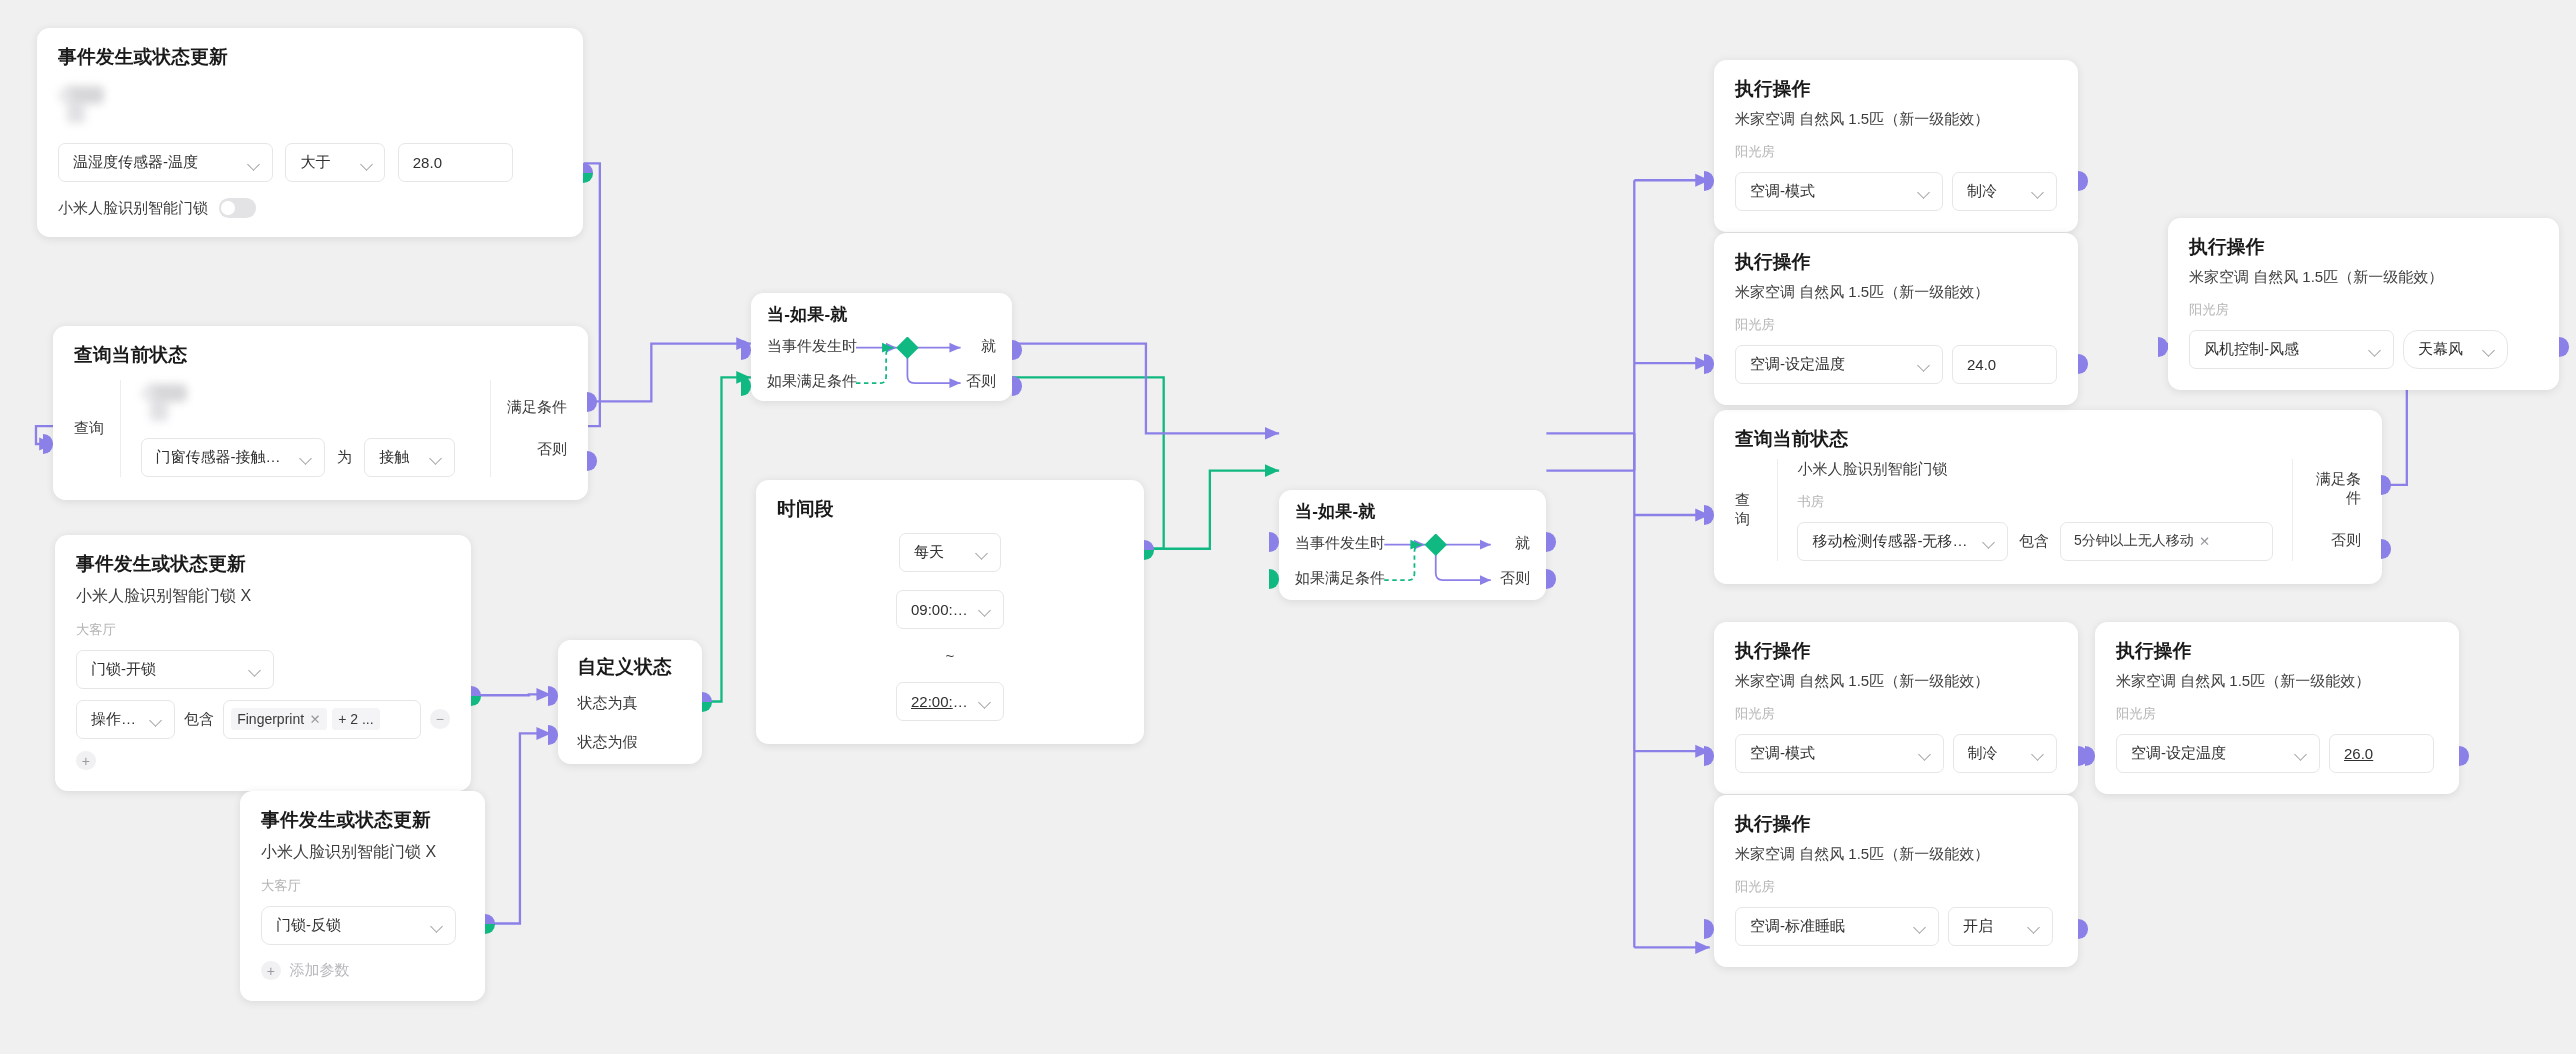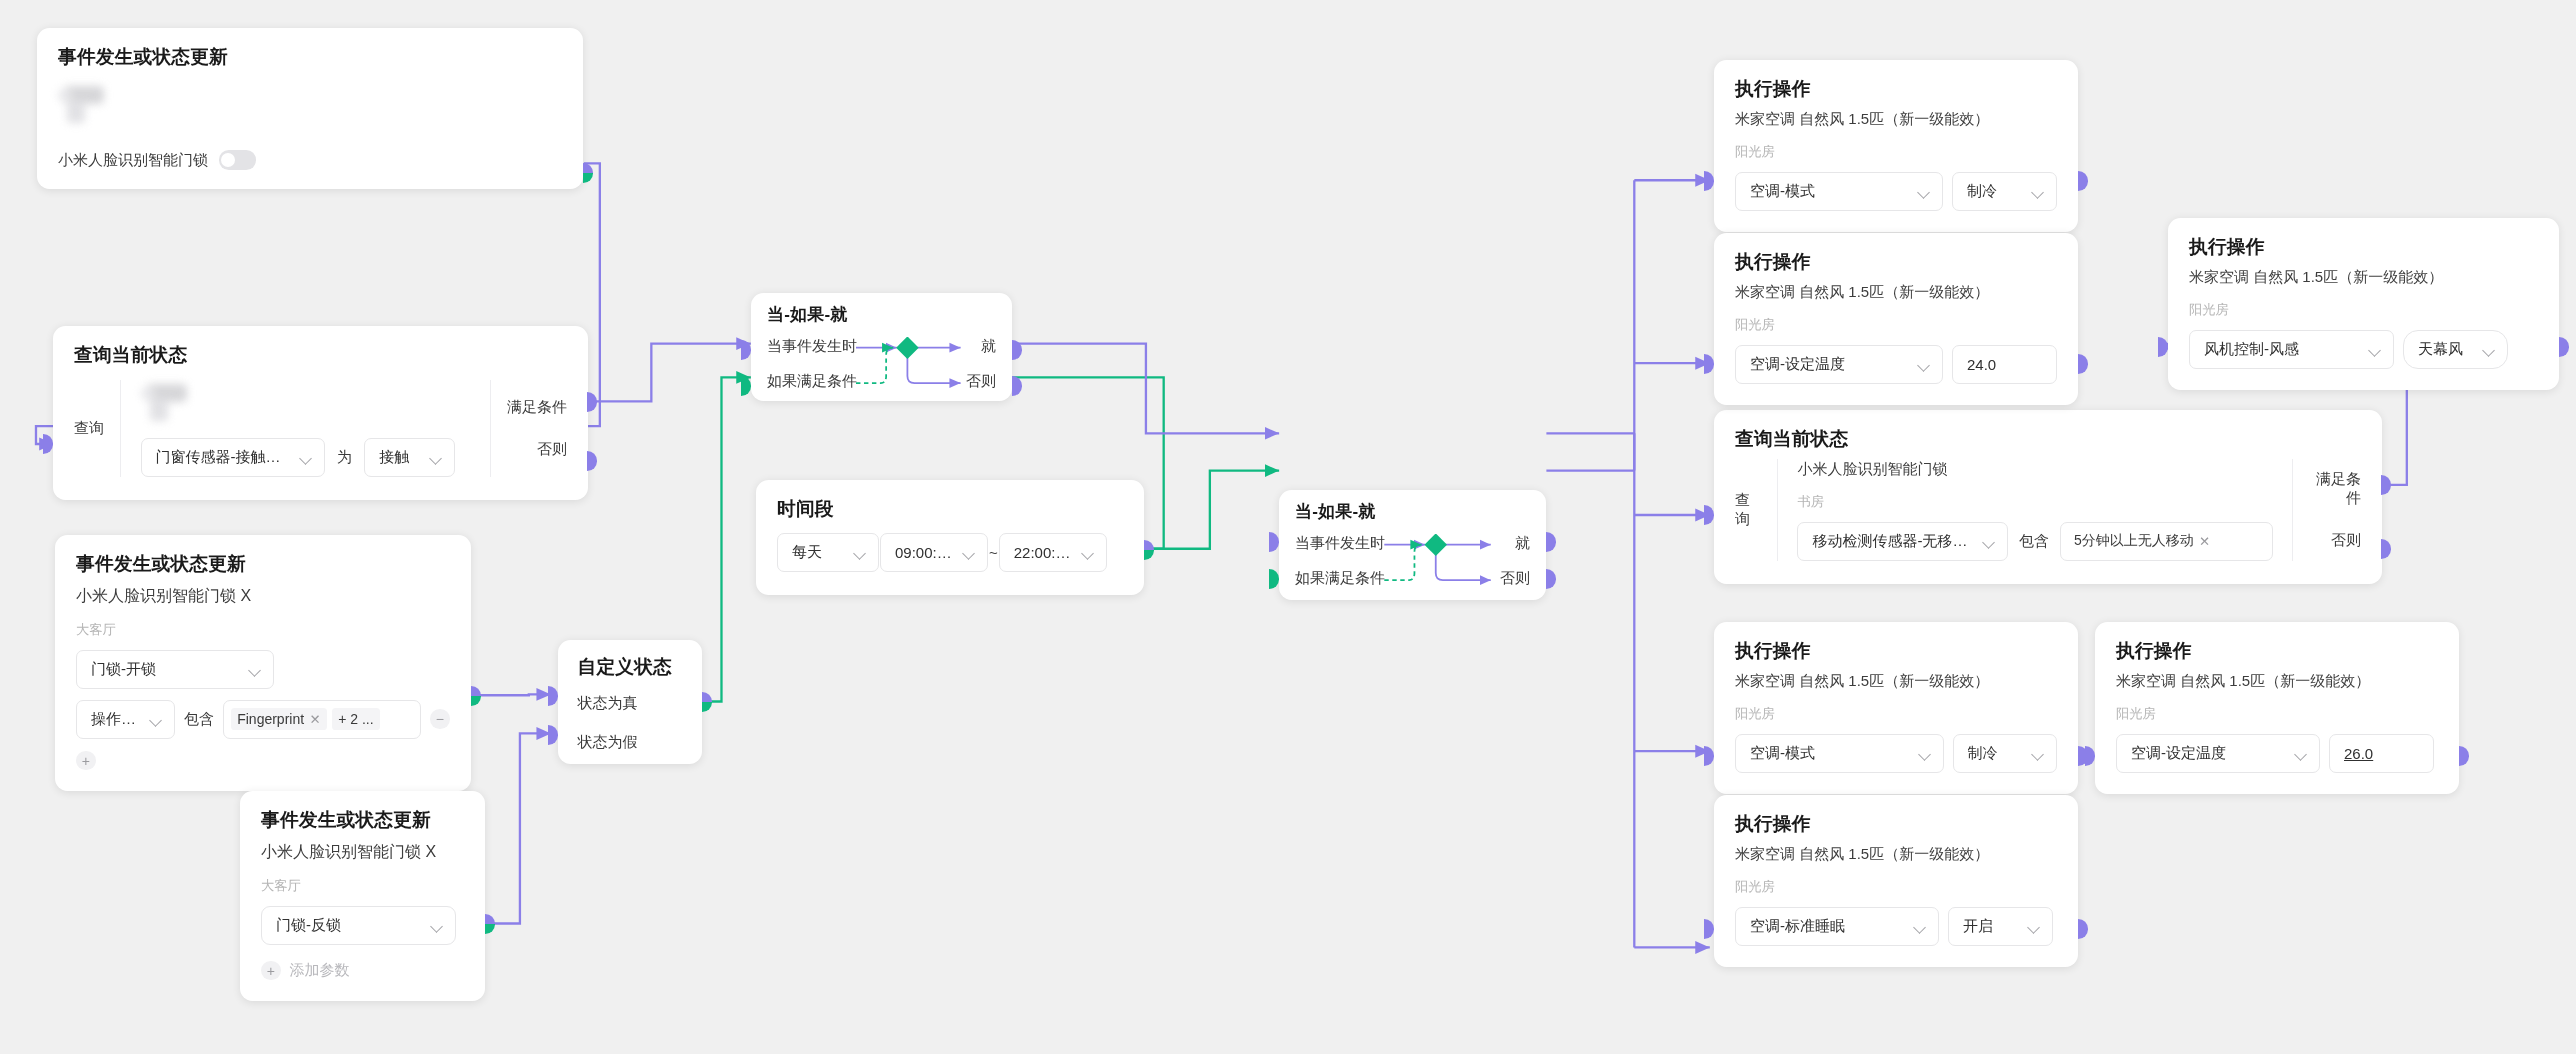--- a/index.html
+++ b/index.html
@@ -173,20 +173,33 @@
     </g>
   </svg>
 
   <div class="node" style="left:37px; top:28px; width:546px;">
     <div class="node-title">事件发生或状态更新</div>
     <div class="thumb">
         <div class="b1"></div>
         <div class="b2"></div>
         <div class="b3"></div>
       </div>
+    <div class="row">
+      <div class="sel" style="width:215px;">
+        <span class="txt">温湿度传感器-温度</span>
+        <span class="chev"></span>
+      </div>
+      <div class="sel" style="width:100px;">
+        <span class="txt">大于</span>
+        <span class="chev"></span>
+      </div>
+      <div class="inp" style="width:115px;">
+        <span>28.0</span>
+      </div>
+    </div>
     <div class="toggle-row">
       <span class="lab">小米人脸识别智能门锁</span>
       <span class="toggle">
           <span class="knob"></span>
         </span>
     </div>
     <div class="port right split" style="left:546px; top:135px;">
         <div class="half"></div>
       </div>
   </div>
@@ -351,31 +364,31 @@
     <div class="port right" style="left:267px; top:42px;">
         <div class="half"></div>
       </div>
     <div class="port right" style="left:267px; top:79px;">
         <div class="half"></div>
       </div>
   </div>
 
   <div class="node" style="left:756px; top:480px; width:388px; padding-bottom:23px;">
     <div class="node-title" style="margin-bottom:12.4px;">时间段</div>
-    <div class="row" style="gap:1px;">
+    <div class="row" style="gap:18px;flex-direction:column;">
       <div class="sel" style="width:102px;">
         <span class="txt">每天</span>
         <span class="chev"></span>
       </div>
       <div class="sel" style="width:108px;">
         <span class="txt">09:00:00</span>
         <span class="chev"></span>
       </div>
       <span class="plain-label">~</span>
-      <div class="sel" style="width:108px;">
+      <div class="sel" style="width:108px;text-decoration:underline;">
         <span class="txt">22:00:00</span>
         <span class="chev"></span>
       </div>
     </div>
     <div class="port right split" style="left:388px; top:60px;">
         <div class="half"></div>
       </div>
   </div>
 
   <div class="node" style="left:1714px; top:410px; width:668px; padding-bottom:23px;">

